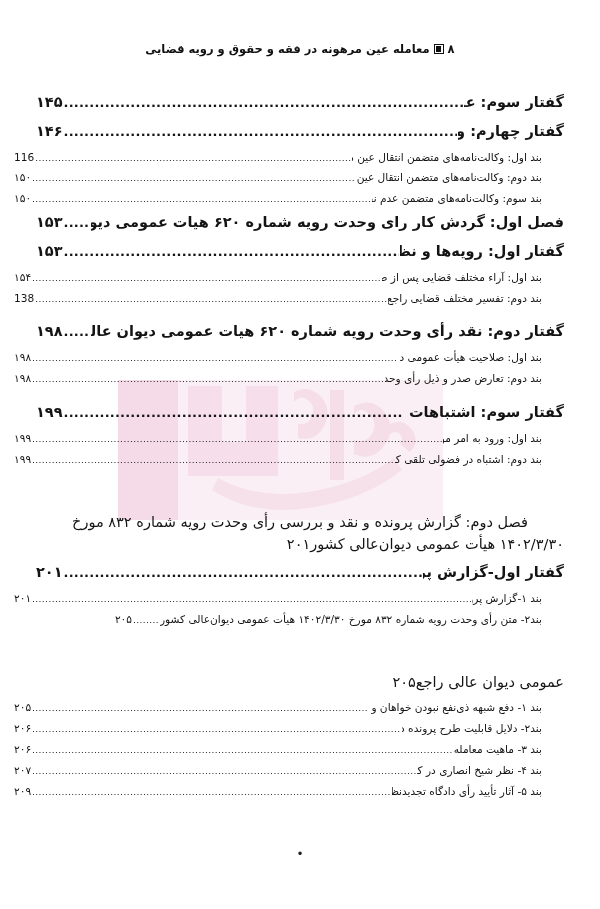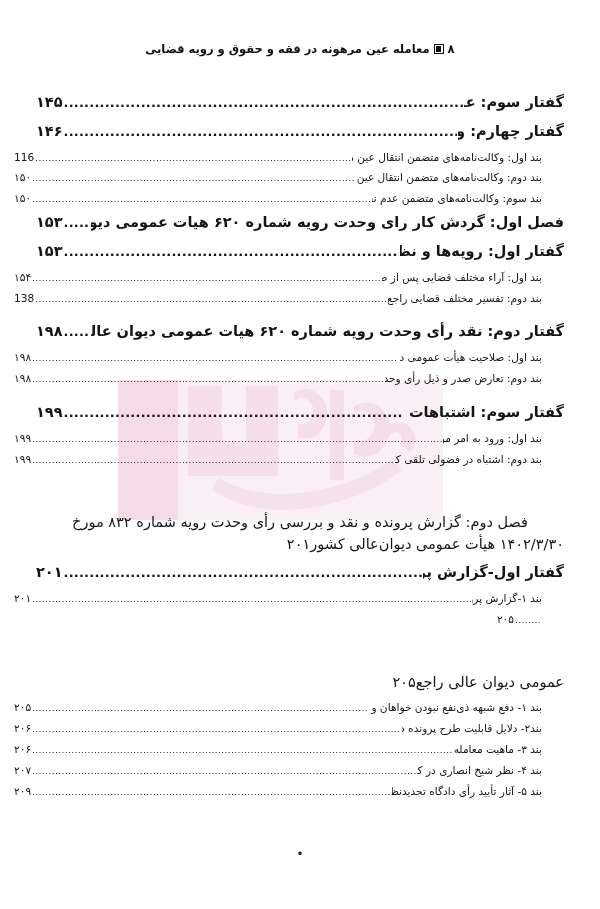--- a/index.html
+++ b/index.html
@@ -281,20 +281,21 @@
         <span class="ttl">گفتار اول-گزارش پرونده و متن رای وحدت رویه</span>
         <span class="leader"></span>
         <span class="pg">۲۰۱</span>
       </div>
       <div class="row lvl2">
         <span class="ttl">بند ۱-گزارش پرونده</span>
         <span class="leader"></span>
         <span class="pg">۲۰۱</span>
       </div>
       <div class="row lvl2">
+        <span class="ttl">بند۲- متن رأی وحدت رویه شماره ۸۳۲ مورخ ۱۴۰۲/۳/۳۰ هیأت عمومی دیوان‌عالی کشور</span>
         <span class="leader" style="max-width: 26px;"></span>
         <span class="pg">۲۰۵</span>
       </div>
       <div class="gap-md"></div>
       <div class="block-head">
         <span class="l2row">
           <span class="ttl">عمومی دیوان عالی راجع</span>
           <span class="leader"></span>
           <span class="pg">۲۰۵</span>
         </span>

